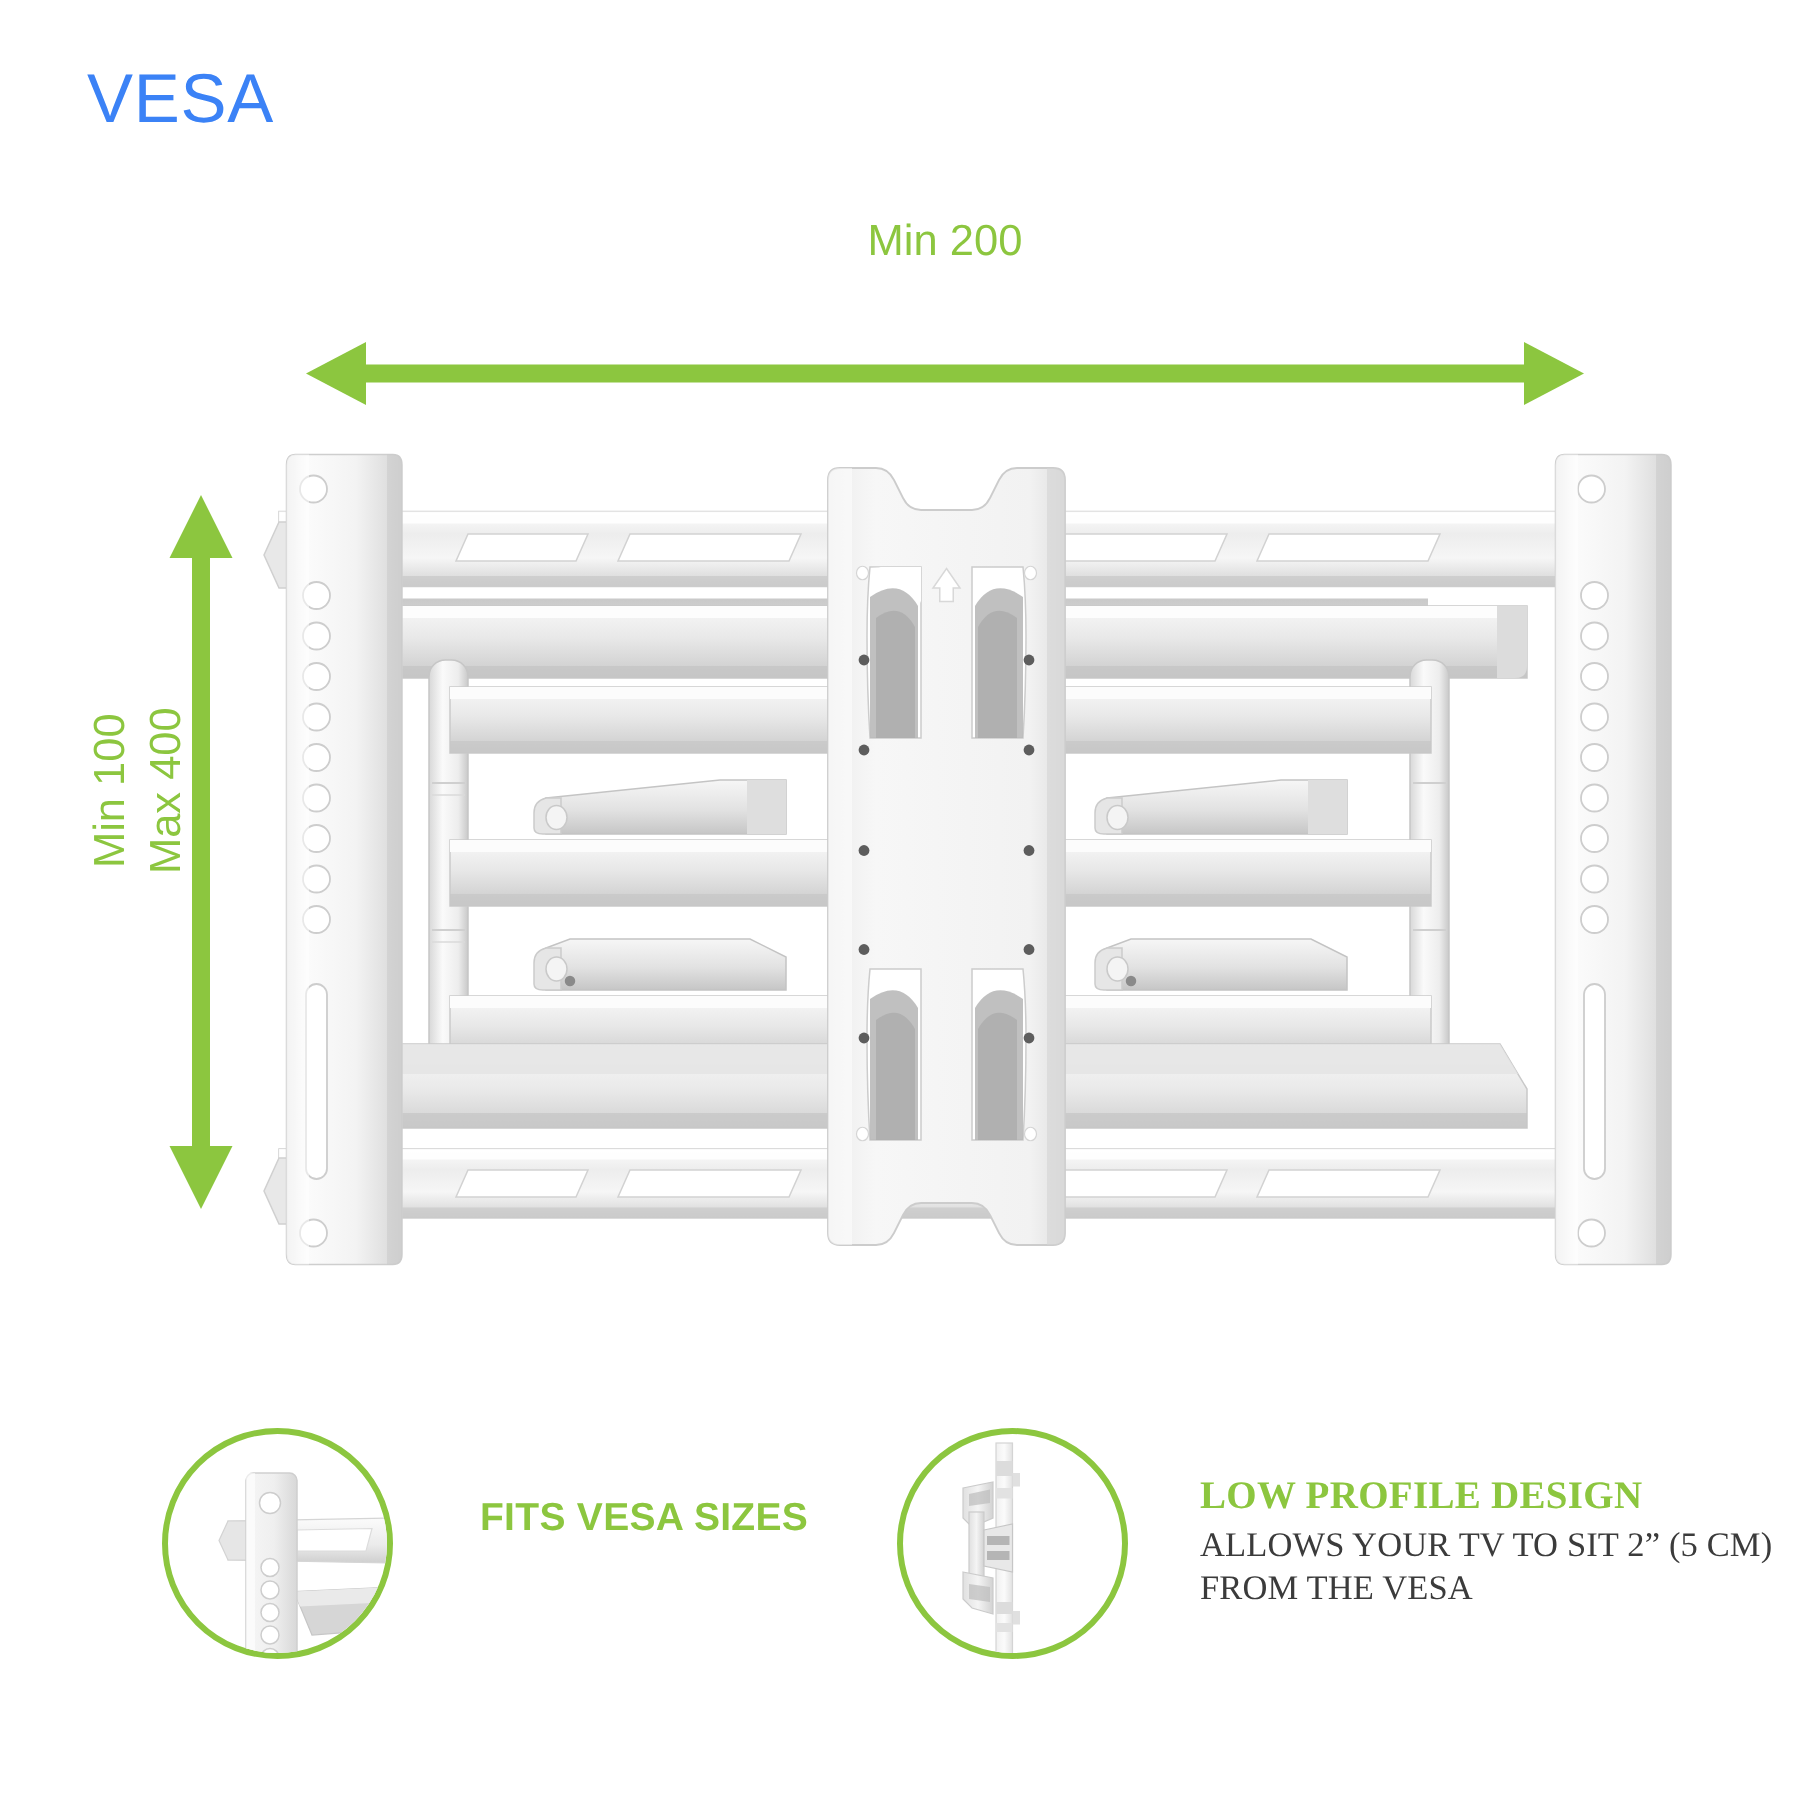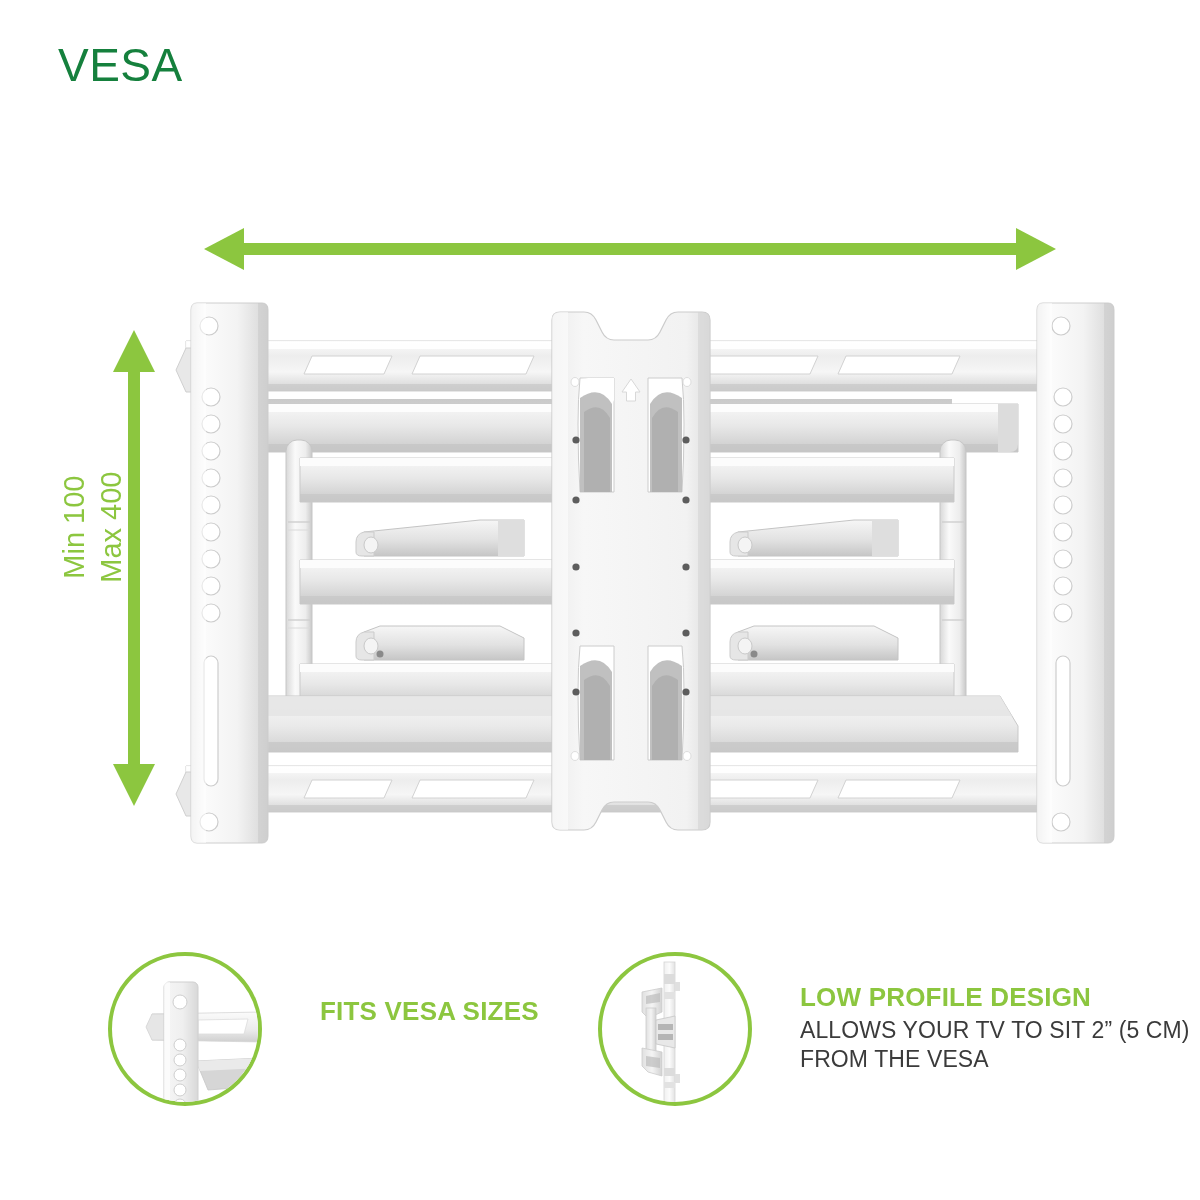--- a/index.html
+++ b/index.html
@@ -21,21 +21,21 @@
   }
 
   
   #vesa-title {
     position: absolute;
     left: 58px;
     top: 42px;
     font-size: 46px;
     font-weight: 400;
     letter-spacing: 0.5px;
-    color: #15803d;
+    color: #3b82f6;
     line-height: 1;
   }
 
   
   #width-label {
     position: absolute;
     left: 430px;
     top: 143px;
     width: 400px;
     text-align: center;
@@ -115,21 +115,21 @@
     margin-top: 4px;
   }
   .feature-sub div { white-space: nowrap; }
 
   #feature-left { left: 108px; top: 952px; }
   #feature-left .feature-circle { left: 0; top: 0; }
   #feature-left .feature-text { left: 212px; top: 44px; }
 
   #feature-right { left: 598px; top: 952px; }
   #feature-right .feature-circle { left: 0; top: 0; }
-  #feature-right .feature-text { left: 202px; top: 30px; }
+  #feature-right .feature-text { left: 202px; top: 30px; font-family: Liberation Serif, serif; }
 </style>
 </head>
 <body>
 
 <div id="page">
 
   <div id="vesa-title">VESA</div>
 
   <svg id="product-stage" viewBox="0 0 1200 1200">
     <defs>
@@ -400,20 +400,21 @@
     </g>
 
     <g fill="#8cc63f">
       <rect x="128" y="364" width="12" height="408"></rect>
       <polygon points="134,330 113,372 155,372"></polygon>
       <polygon points="134,806 113,764 155,764"></polygon>
     </g>
   </svg>
 
   <div id="width-label">
+    <div>Min 200</div>
   </div>
 
   <div id="height-label">
     <span class="hl-row">Min 100</span>
     <span class="hl-row">Max 400</span>
   </div>
 
   <div class="feature" id="feature-left">
     <div class="feature-circle">
       <svg viewBox="0 0 154 154" width="154" height="154">

